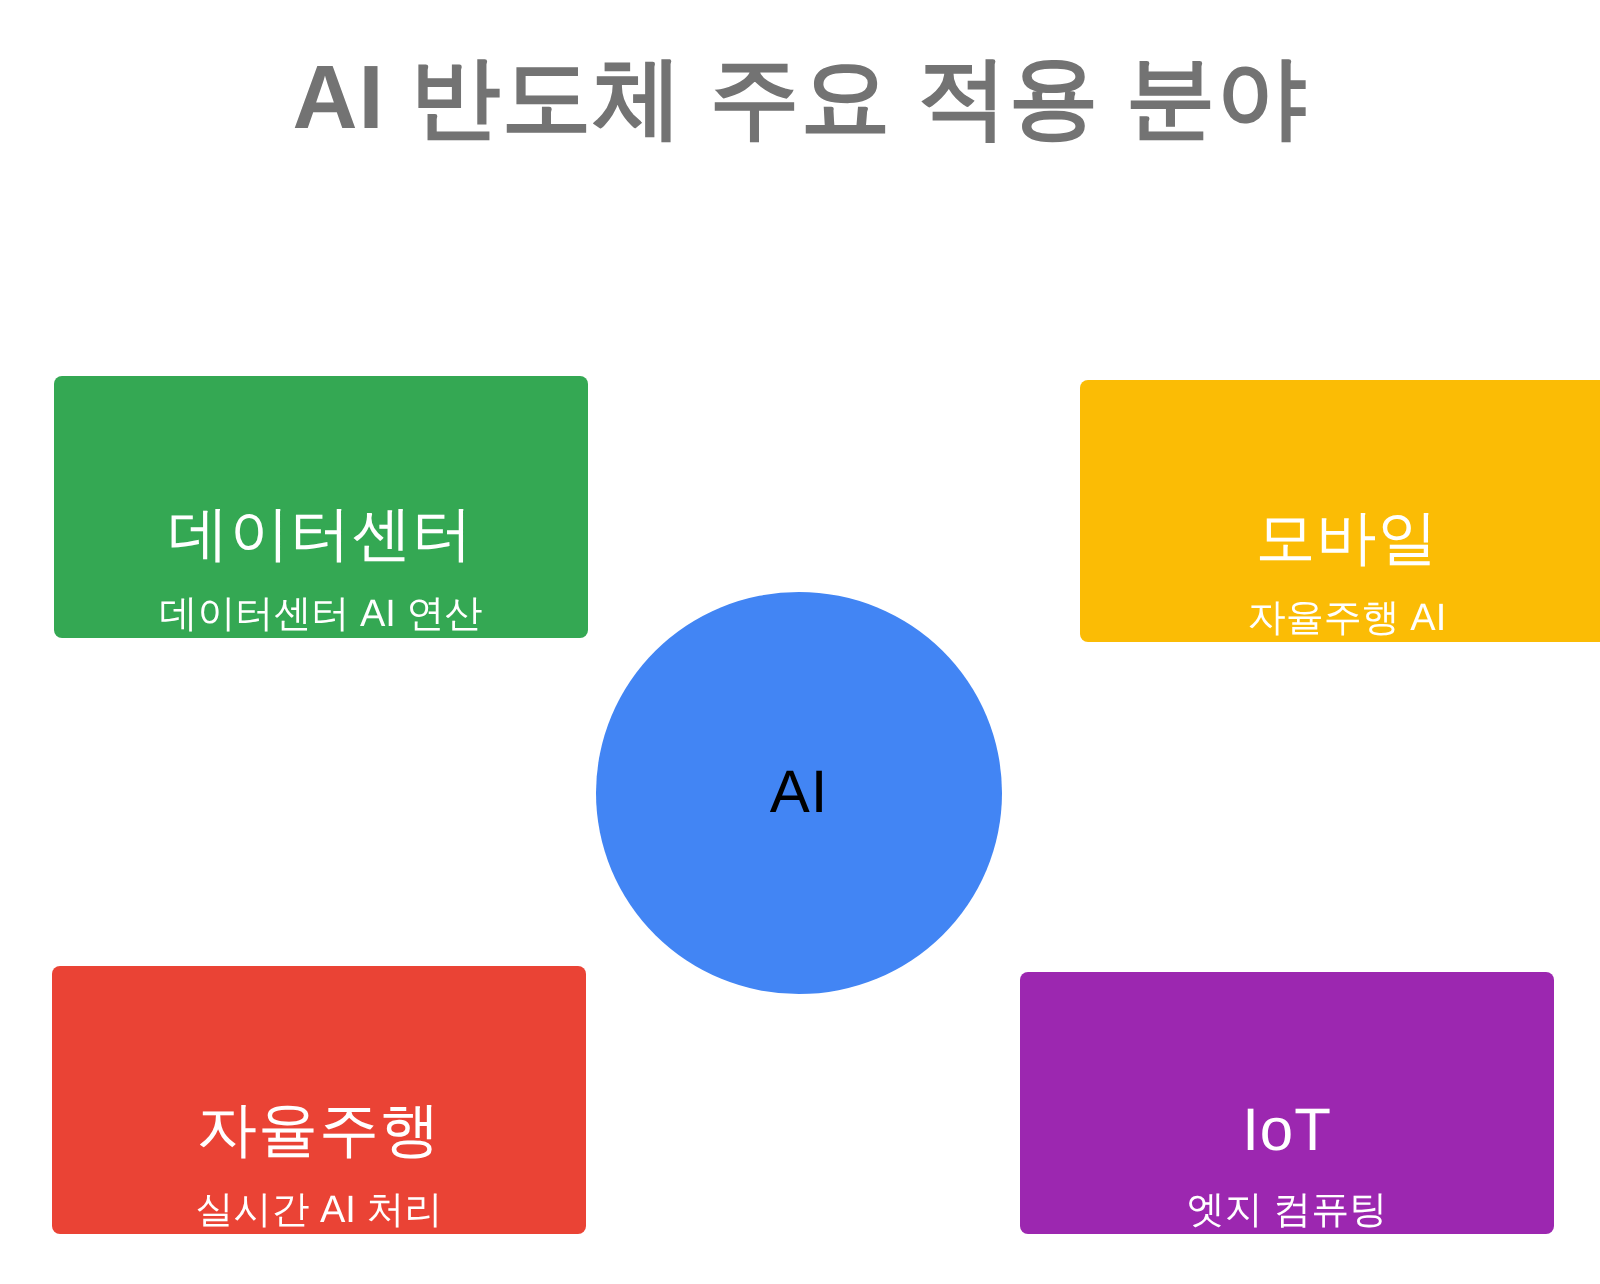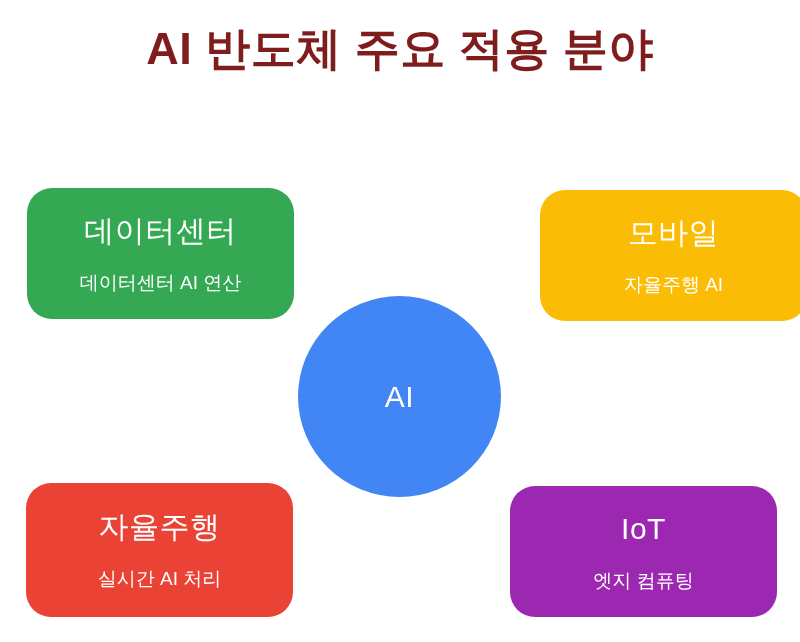--- a/index.html
+++ b/index.html
@@ -18,33 +18,33 @@
   .main-title {
     position: absolute;
     top: 21px;
     left: 0;
     width: 800px;
     margin: 0;
     text-align: center;
     font-size: 45px;
     line-height: 56px;
     font-weight: 700;
-    color: #7f1d1d;
+    color: #737373;
     letter-spacing: 0.5px;
   }
   .card {
     position: absolute;
     width: 267px;
     height: 131px;
-    border-radius: 25px;
+    border-radius: 4px;
     display: flex;
     flex-direction: column;
     align-items: center;
-    justify-content: center;
-    gap: 24px;
+    justify-content: flex-end;
+    gap: 12px;
     color: #ffffff;
     text-align: center;
   }
   .card-label {
     font-size: 30px;
     line-height: 33px;
     font-weight: 500;
     letter-spacing: 0.5px;
   }
   .card-sublabel {
@@ -60,21 +60,21 @@
     position: absolute;
     left: 298px;
     top: 296px;
     width: 203px;
     height: 201px;
     border-radius: 50%;
     display: flex;
     flex-direction: column;
     align-items: center;
     justify-content: center;
-    color: #ffffff;
+    color: #000000;
     text-align: center;
   }
   .hub-line {
     font-size: 30px;
     line-height: 34px;
     font-weight: 400;
     letter-spacing: 0.5px;
   }
 </style>
 </head>

